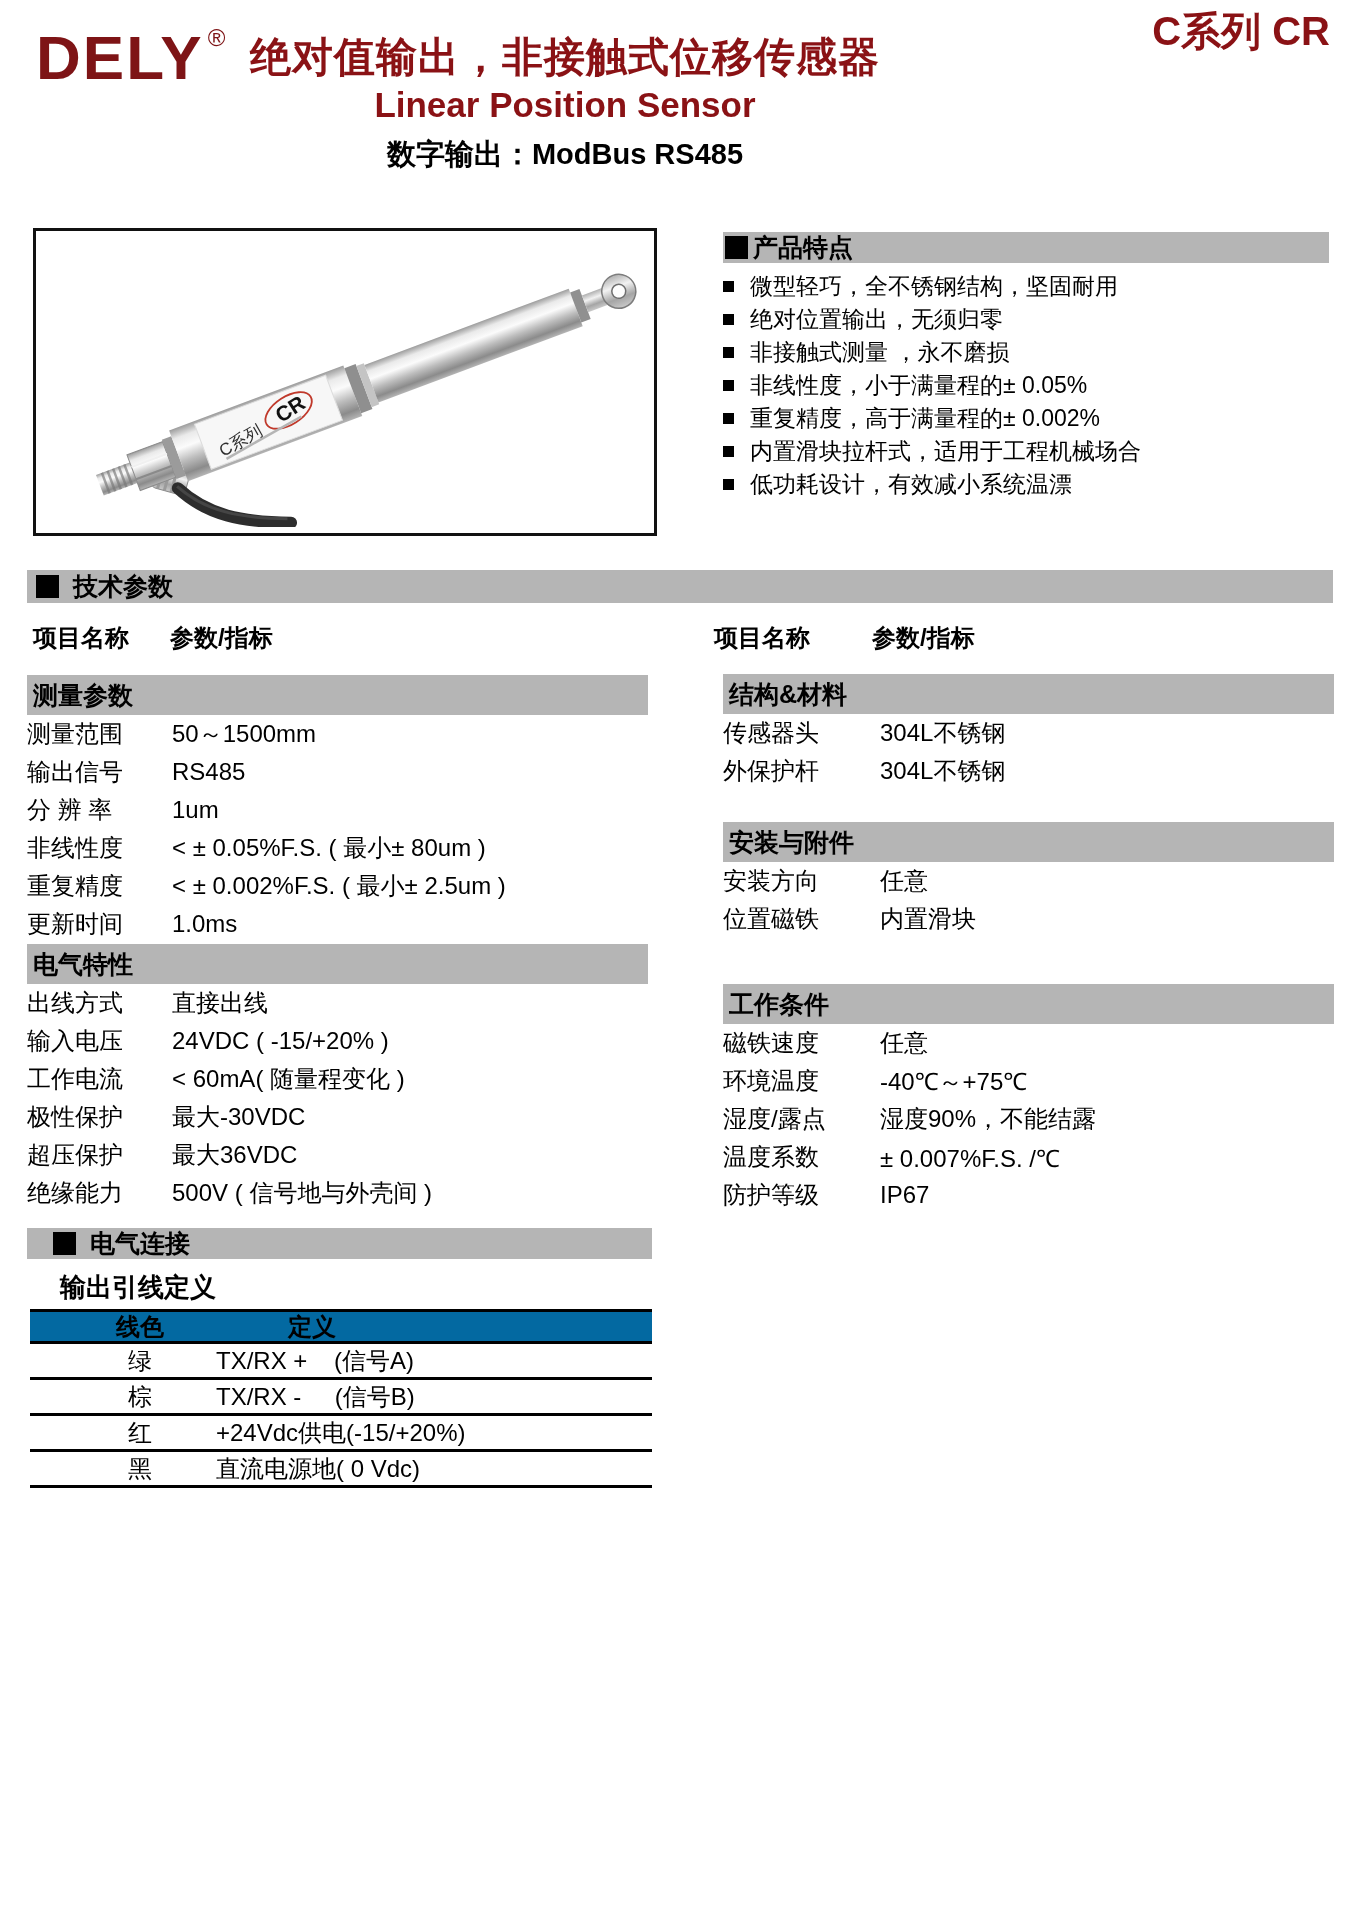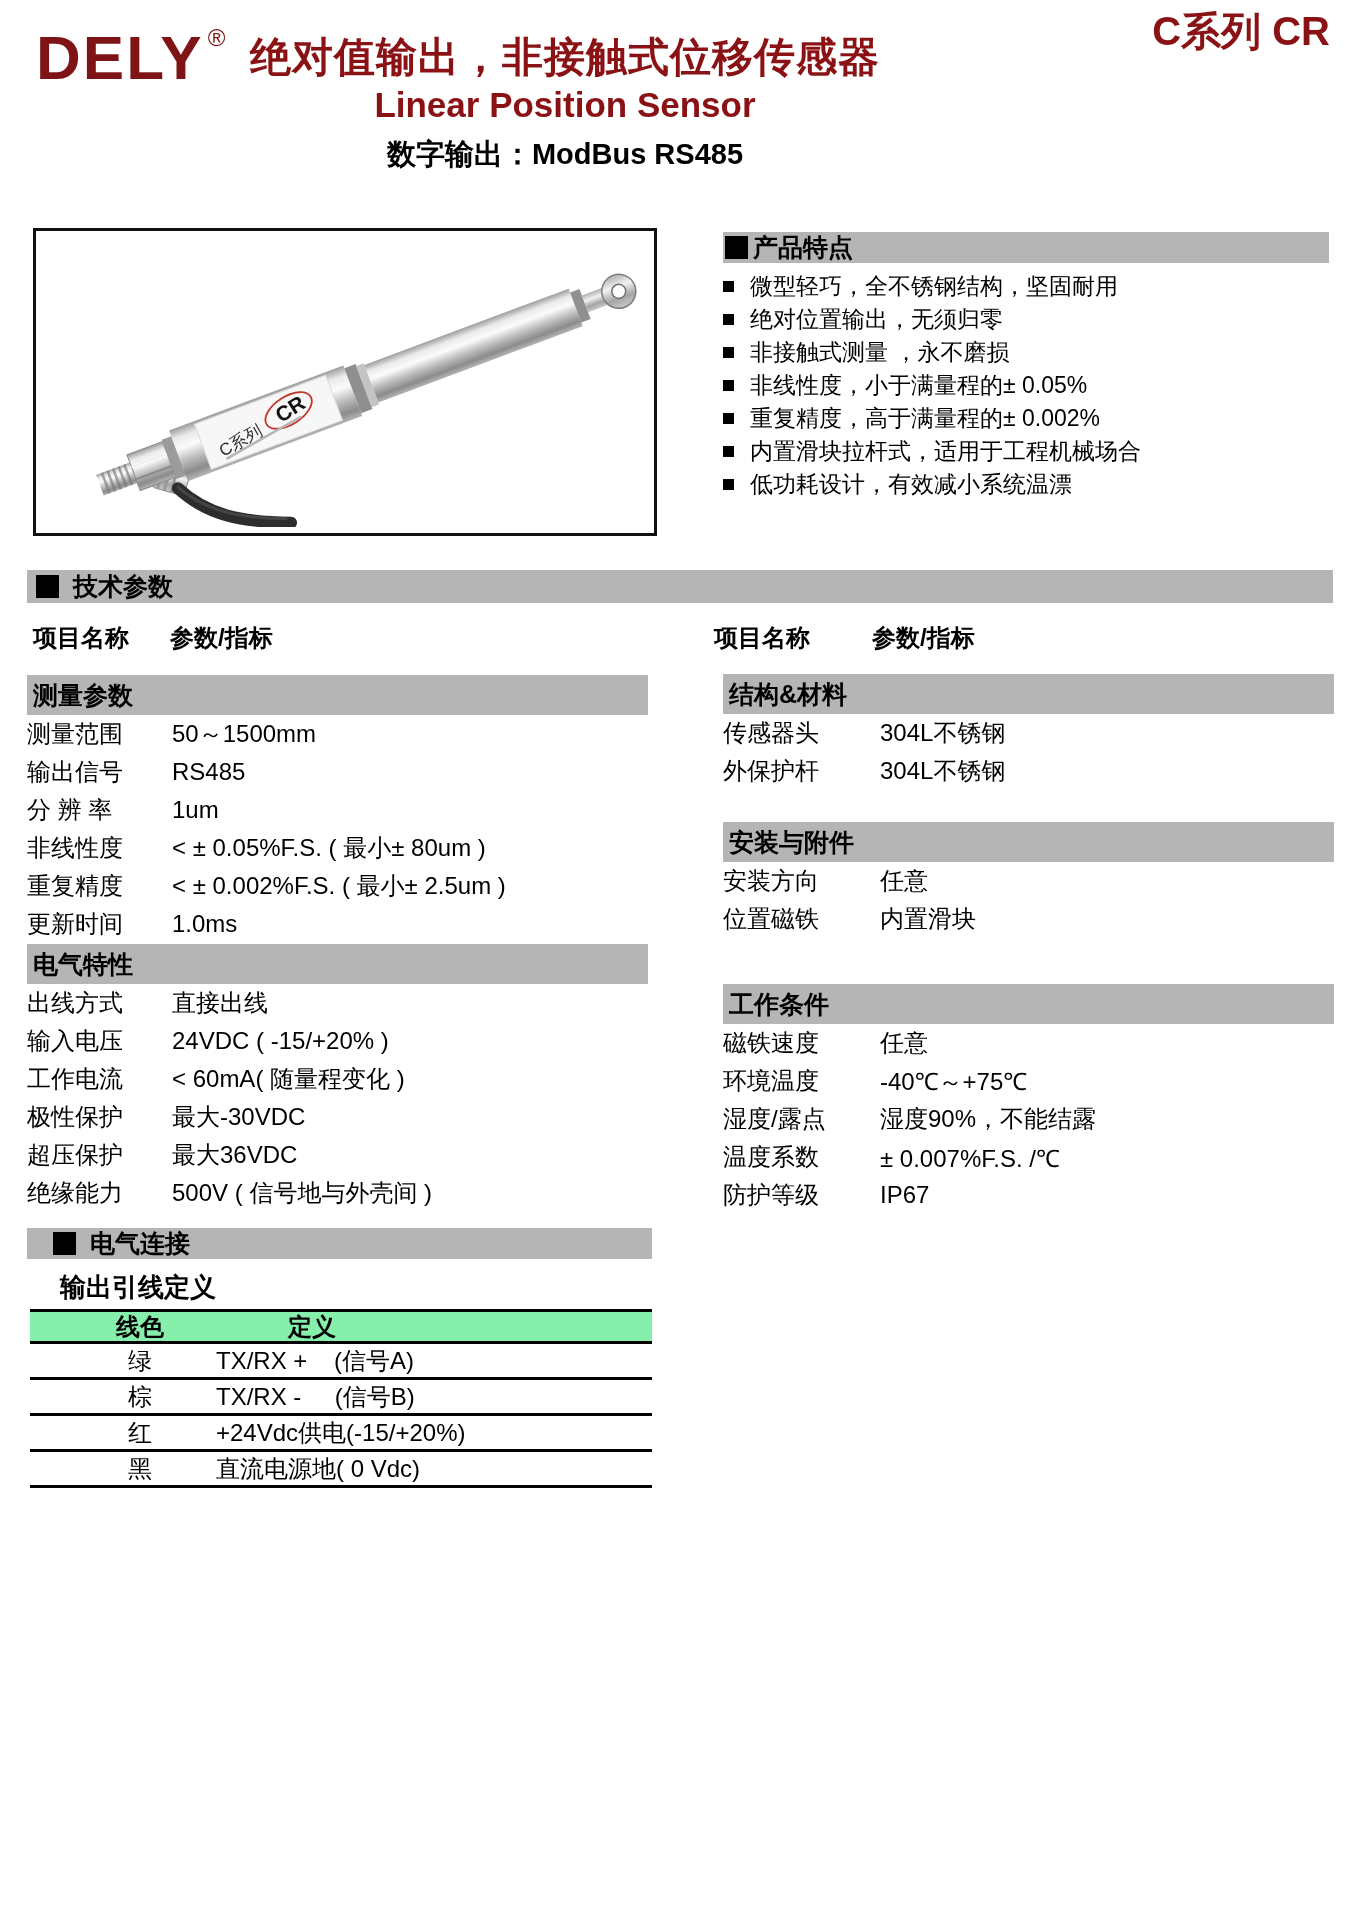--- a/index.html
+++ b/index.html
@@ -39,21 +39,21 @@
   .row{display:flex;align-items:center;height:38px;font-size:24px;}
   .row .lbl{flex:none;white-space:pre;}
   .gl .row .lbl{width:145px;}
   .gr .row .lbl{width:157px;}
   .row .val{white-space:pre;}
 
   .elec-bar{left:27px;top:1228px;width:625px;height:31px;padding-left:26px;box-sizing:border-box;}
   .elec-sub{left:60px;top:1270px;font-size:26px;font-weight:700;}
 
   .wtable{left:30px;top:1309px;width:622px;}
-  .wt-head{display:flex;align-items:center;height:29px;background:#86efac;
+  .wt-head{display:flex;align-items:center;height:29px;background:#0369a1;
            border-top:3px solid #000;border-bottom:3px solid #000;font-weight:700;font-size:24px;}
   .wt-row{display:flex;align-items:center;height:33px;border-bottom:3px solid #000;font-size:24px;}
   .wt-c{flex:none;width:130px;margin-left:45px;text-align:center;}
   .wt-d{margin-left:11px;white-space:pre;}
   .wt-d-head{margin-left:83px;white-space:pre;}
 </style>
 </head>
 <body>
 
 <div class="page">

